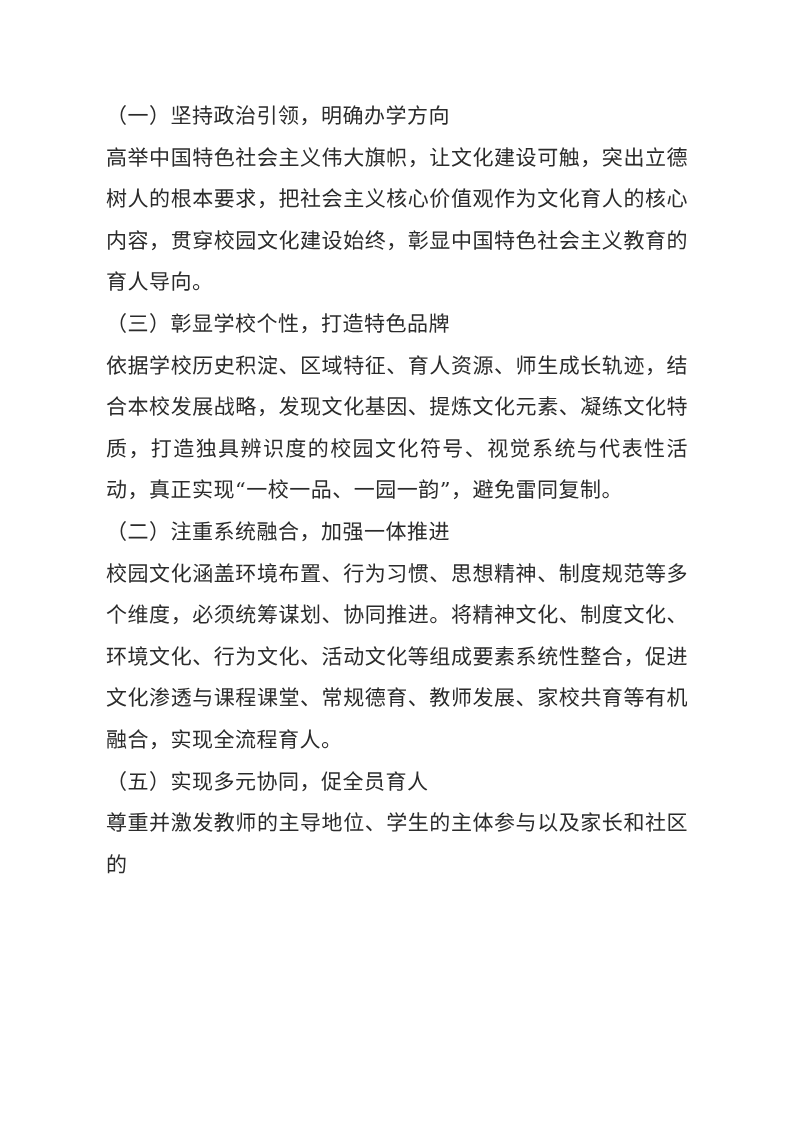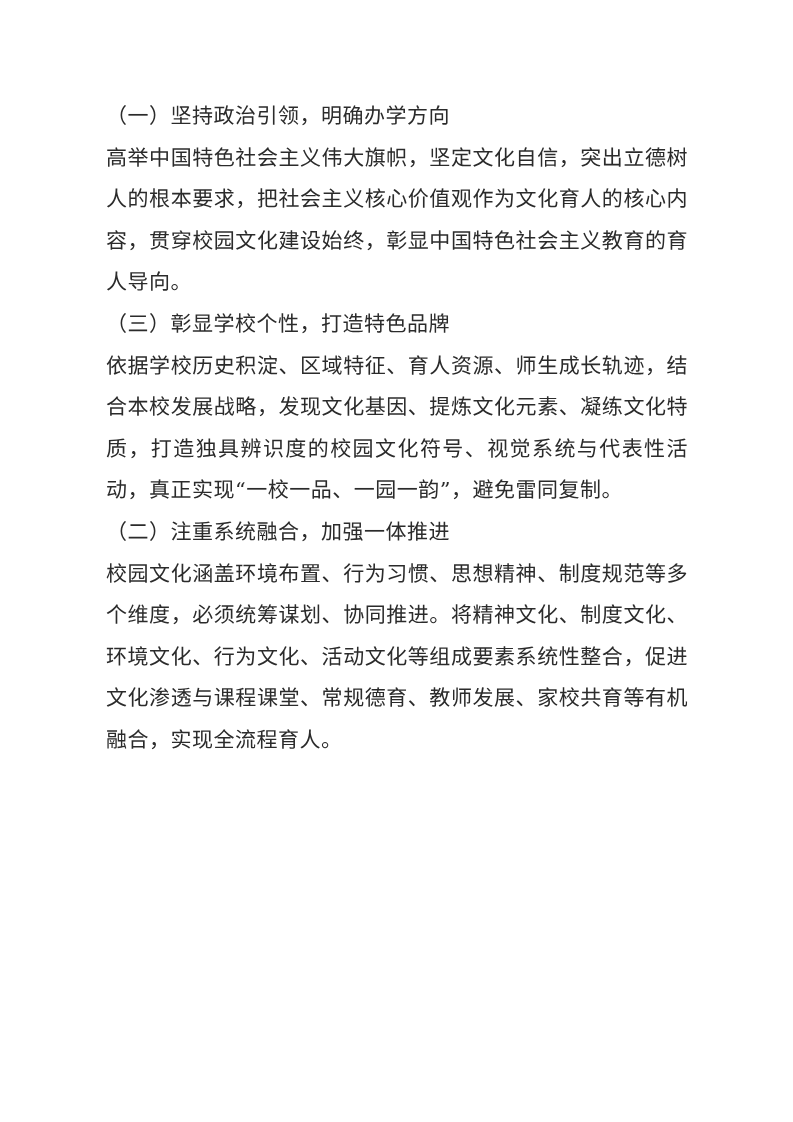--- a/index.html
+++ b/index.html
@@ -44,31 +44,35 @@
   }
 </style>
 </head>
 <body>
 
 <div class="page">
   <div class="doc">
 
     <section class="doc-section">
       <h3 class="section-heading">（一）坚持政治引领，明确办学方向</h3>
-      <p class="section-body">高举中国特色社会主义伟大旗帜，坚定文化自信，突出立德树人的根本要求，把社会主义核心价值观作为文化育人的核心内容，贯穿校园文化建设始终，彰显中国特色社会主义教育的育人导向。</p>
+      <p class="section-body">高举中国特色社会主义伟大旗帜，让文化建设可触，突出立德树人的根本要求，把社会主义核心价值观作为文化育人的核心内容，贯穿校园文化建设始终，彰显中国特色社会主义教育的育人导向。</p>
     </section>
 
     <section class="doc-section">
       <h3 class="section-heading">（三）彰显学校个性，打造特色品牌</h3>
       <p class="section-body">依据学校历史积淀、区域特征、育人资源、师生成长轨迹，结合本校发展战略，发现文化基因、提炼文化元素、凝练文化特质，打造独具辨识度的校园文化符号、视觉系统与代表性活动，真正实现“一校一品、一园一韵”，避免雷同复制。</p>
     </section>
 
     <section class="doc-section">
       <h3 class="section-heading">（二）注重系统融合，加强一体推进</h3>
       <p class="section-body">校园文化涵盖环境布置、行为习惯、思想精神、制度规范等多个维度，必须统筹谋划、协同推进。将精神文化、制度文化、环境文化、行为文化、活动文化等组成要素系统性整合，促进文化渗透与课程课堂、常规德育、教师发展、家校共育等有机融合，实现全流程育人。</p>
     </section>
 
     <section class="doc-section">
     </section>
 
+    <section class="doc-section">
+      <h3 class="section-heading">（五）实现多元协同，促全员育人</h3>
+      <p class="section-body">尊重并激发教师的主导地位、学生的主体参与以及家长和社区的</p>
+    </section>
 
   </div>
 </div>
 
 </body></html>

